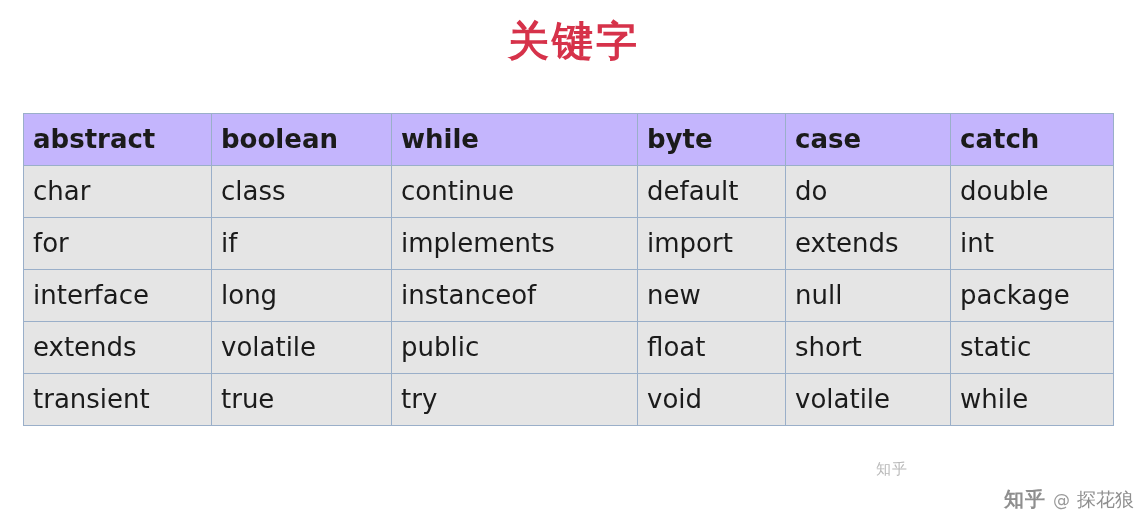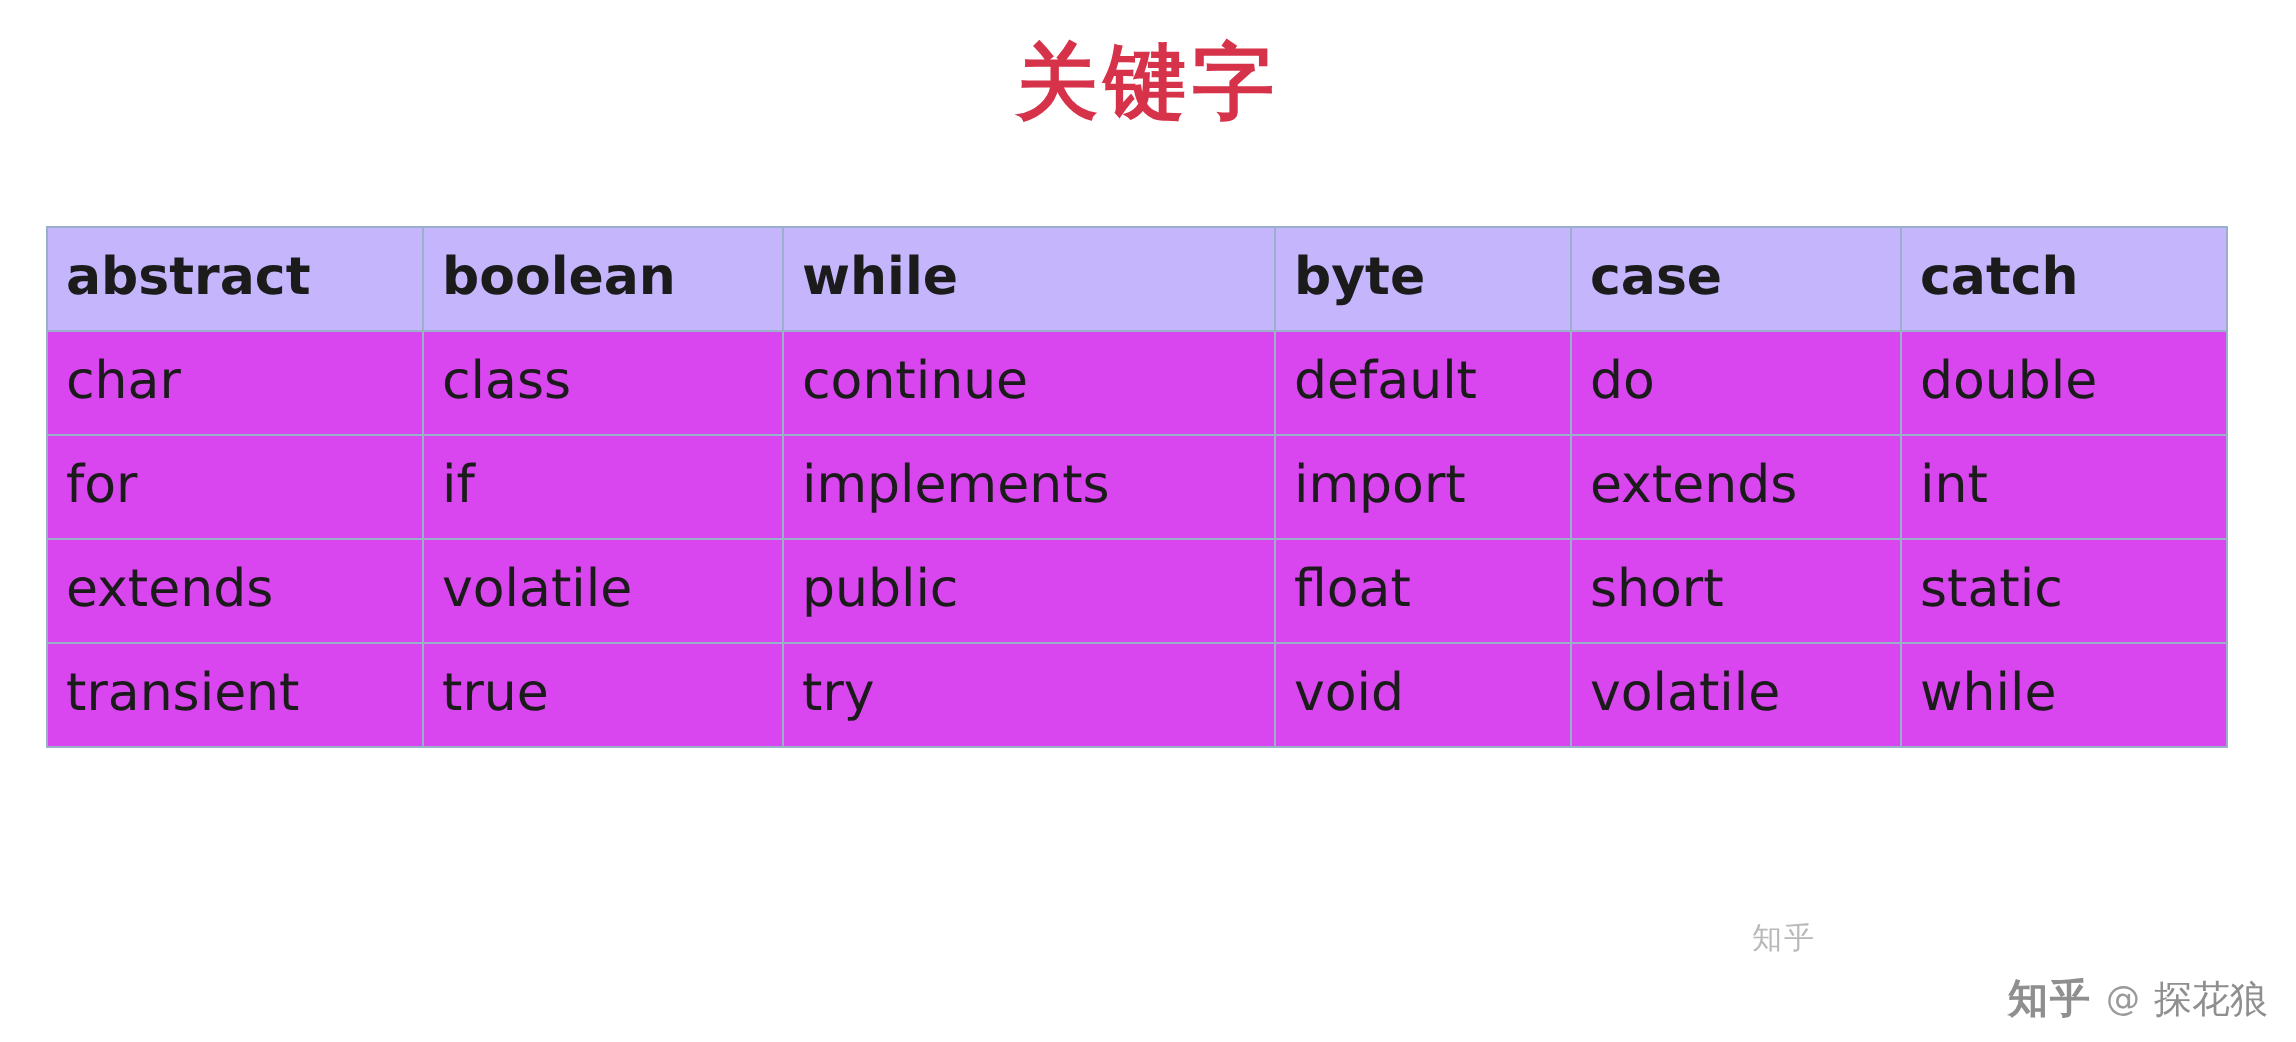--- a/index.html
+++ b/index.html
@@ -33,21 +33,21 @@
   table.keywords {
     border-collapse: collapse;
     width: 1090px;
     table-layout: fixed;
   }
   table.keywords td {
     border: 1px solid #9aafc9;
     padding: 5px 0 6px 9px;
     font-size: 26px;
     color: #1b1b1b;
-    background: #d946ef;
+    background: #e5e5e5;
     height: 40px;
     vertical-align: middle;
     white-space: nowrap;
     overflow: hidden;
     font-family: "DejaVu Sans", sans-serif;
     font-weight: 400;
   }
   table.keywords tr.header-row td {
     background: #c4b5fd;
     font-weight: bold;
@@ -125,20 +125,28 @@
       </tr>
       <tr>
         <td>for</td>
         <td>if</td>
         <td>implements</td>
         <td>import</td>
         <td>extends</td>
         <td>int</td>
       </tr>
       <tr>
+        <td>interface</td>
+        <td>long</td>
+        <td>instanceof</td>
+        <td>new</td>
+        <td>null</td>
+        <td>package</td>
+      </tr>
+      <tr>
         <td>extends</td>
         <td>volatile</td>
         <td>public</td>
         <td>float</td>
         <td>short</td>
         <td>static</td>
       </tr>
       <tr>
         <td>transient</td>
         <td>true</td>

